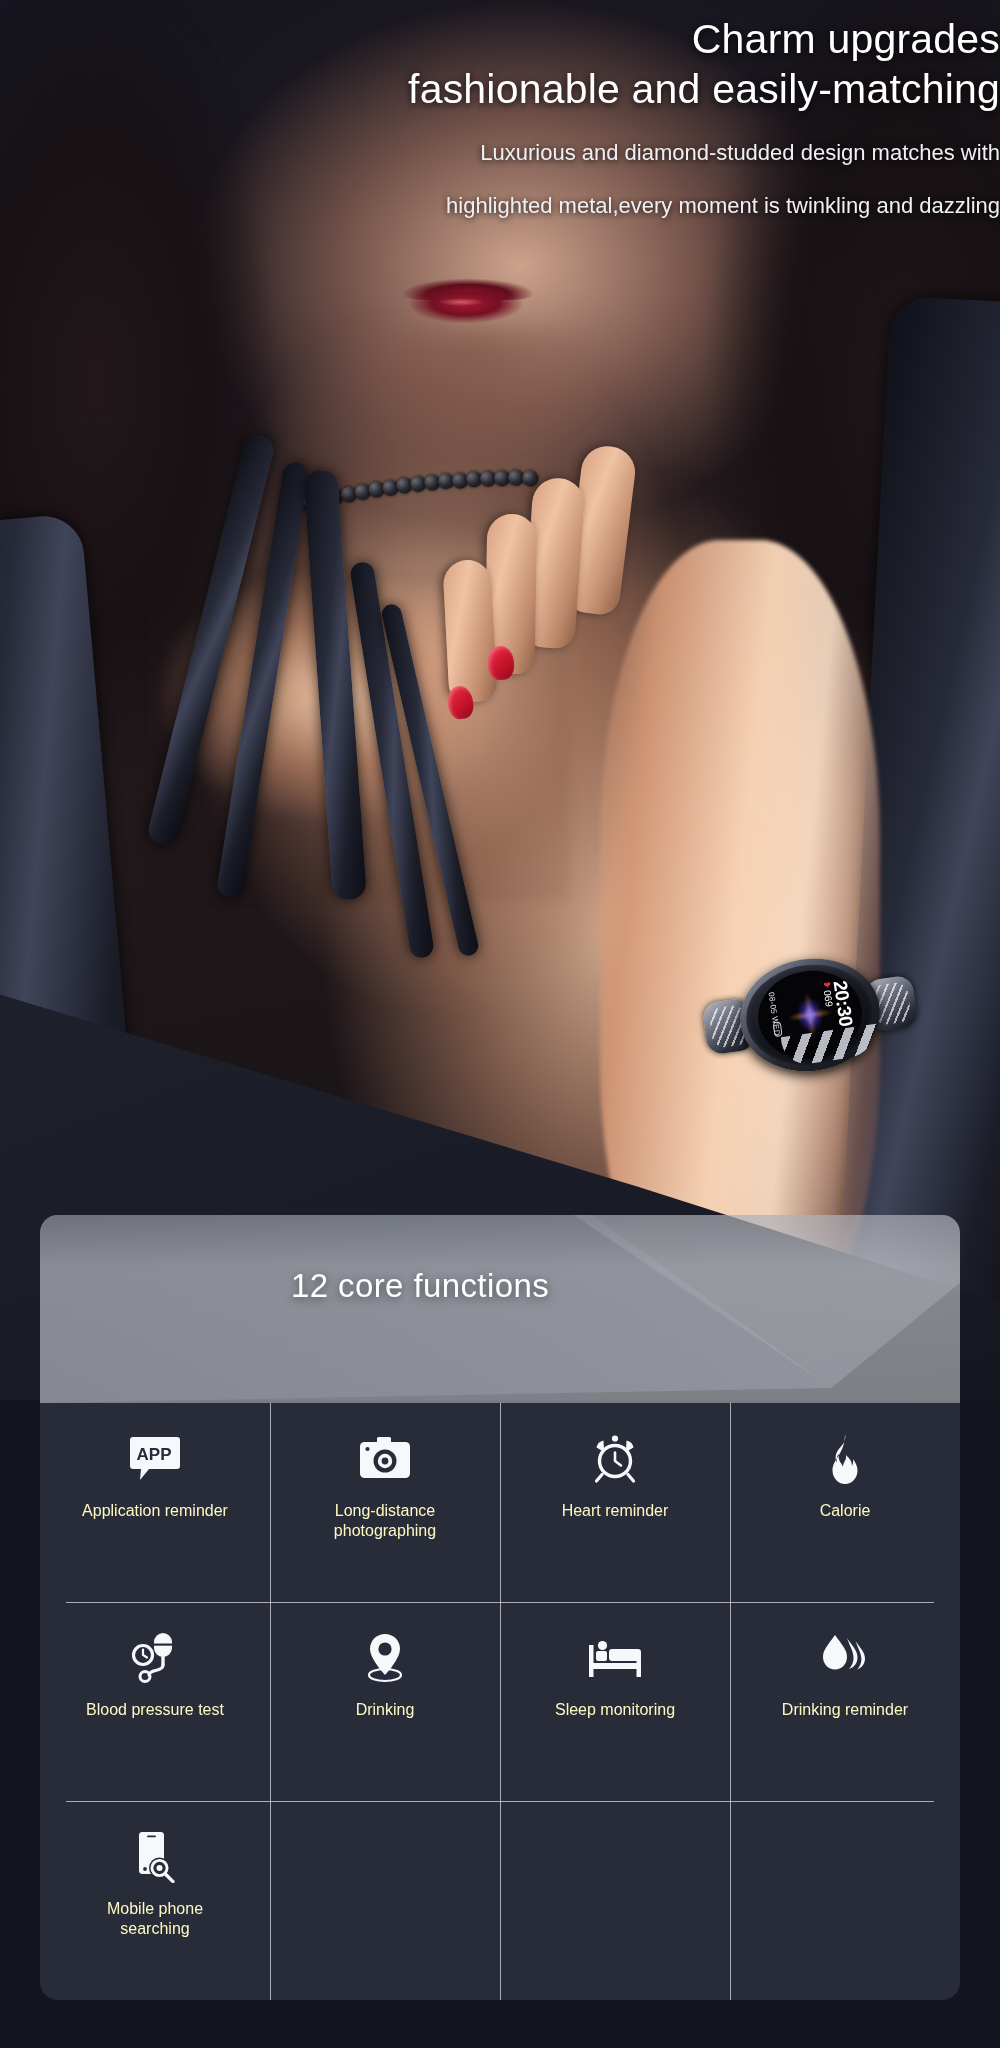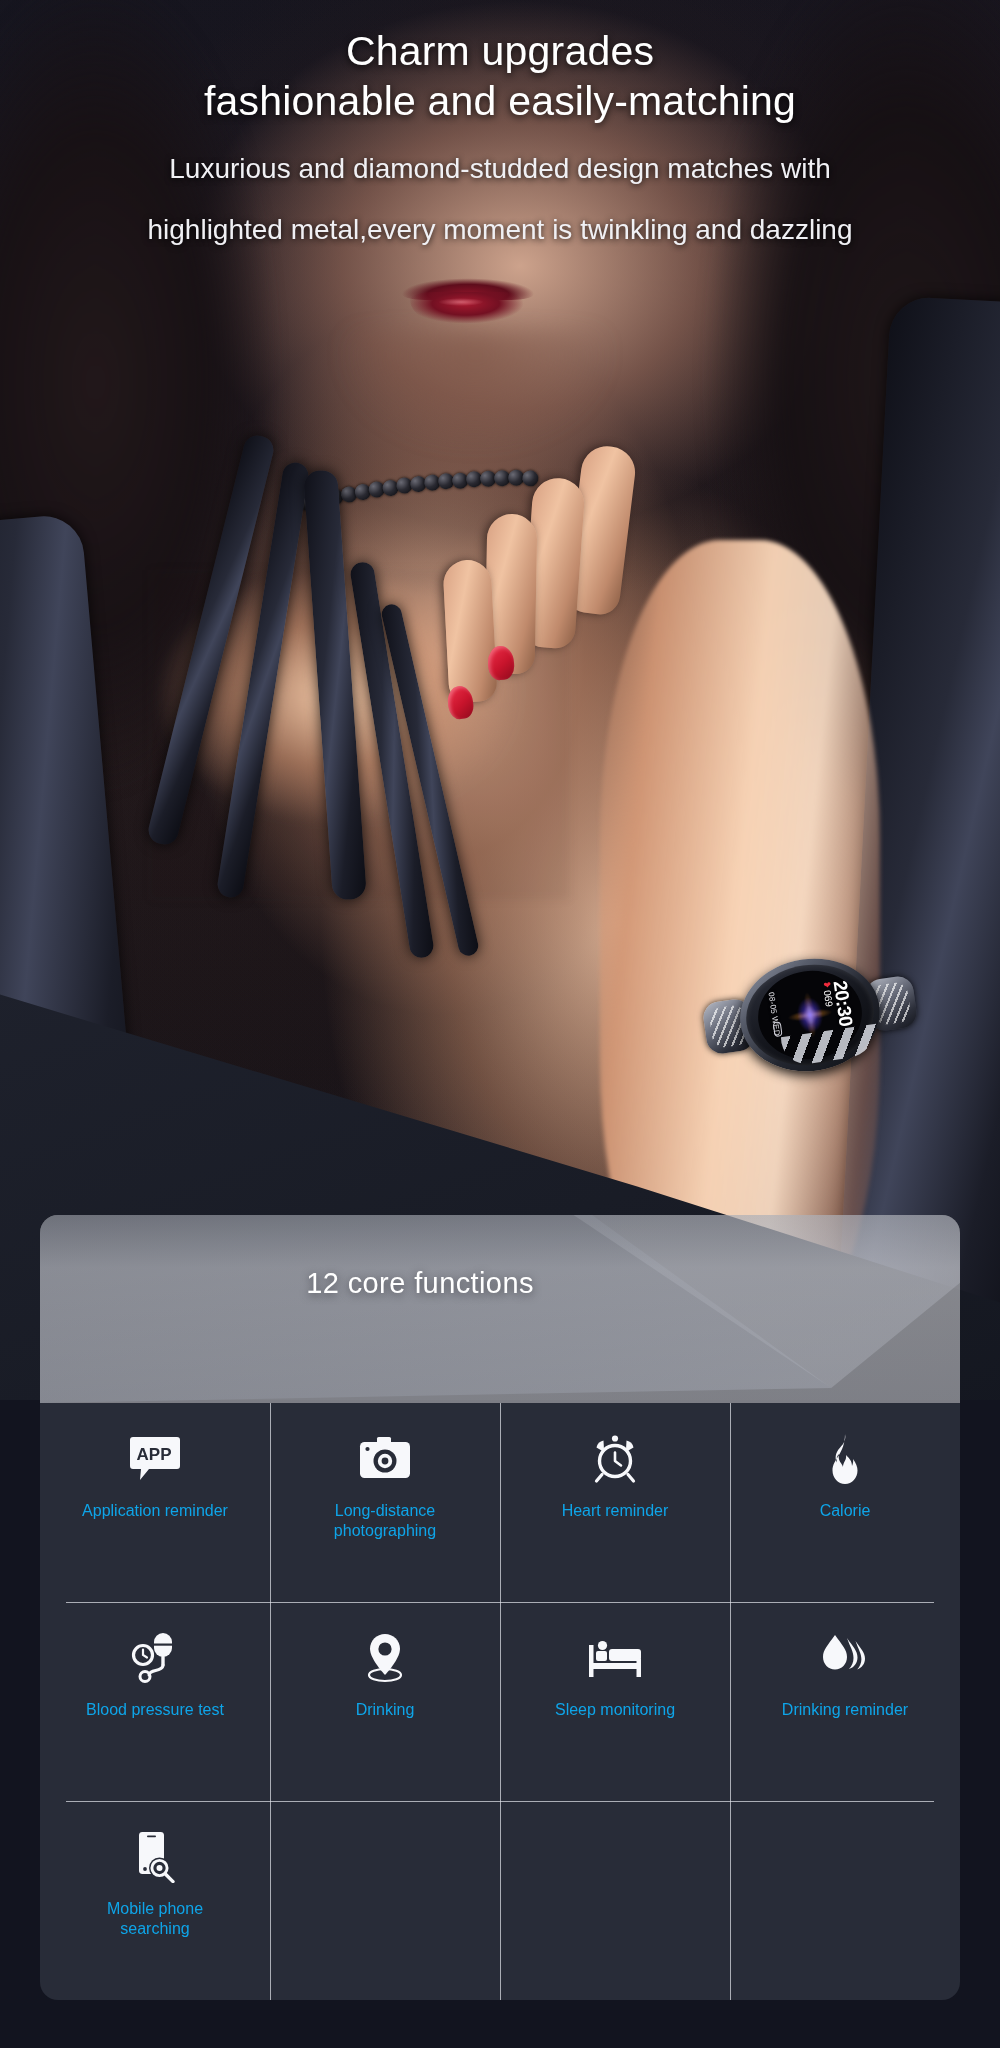--- a/index.html
+++ b/index.html
@@ -240,36 +240,36 @@
     width: 1060px; height: 430px;
     background: linear-gradient(160deg, #1e212c 0%, #191c26 55%, #141720 100%);
     clip-path: polygon(0% 2%, 62% 48%, 100% 78%, 100% 100%, 0% 100%);
     box-shadow: 0 0 20px rgba(0,0,0,0.5);
   }
 
   
   .header {
     position: absolute; left: 0; top: 0;
     width: 1000px;
-    text-align: center;
+    text-align: right;
     z-index: 40;
-    padding-top: 26px;
+    padding-top: 14px;
   }
   .title-line {
     color: #ffffff;
     font-size: 41px;
     line-height: 1.22;
     font-weight: 400;
     letter-spacing: 0.2px;
     text-shadow: 0 2px 7px rgba(0,0,0,0.85);
   }
   .subtitle-block { margin-top: 17px; }
   .subtitle-line {
     color: #f0f0f4;
-    font-size: 28px;
+    font-size: 22px;
     line-height: 1.33;
     font-weight: 400;
     text-shadow: 0 1px 6px rgba(0,0,0,0.9);
     margin-top: 24px;
   }
 
   
   .banner {
     position: absolute;
     left: 40px; top: 1215px;
@@ -292,21 +292,21 @@
   .banner-veil {
     position: absolute; inset: 0;
     background: linear-gradient(180deg, rgba(230,230,236,0.10) 0%, rgba(230,230,236,0.30) 28%, rgba(225,225,232,0.26) 100%);
   }
   .banner-title {
     position: absolute;
     left: 0; top: 52px;
     width: 760px;
     text-align: center;
     color: #ffffff;
-    font-size: 29px;
+    font-size: 33px;
     font-weight: 400;
     letter-spacing: 0.4px;
     text-shadow: 0 2px 8px rgba(20,20,28,0.55);
   }
 
   
   .grid-panel {
     position: absolute;
     left: 40px; top: 1403px;
     width: 920px; height: 597px;
@@ -356,21 +356,21 @@
 
   .icon-box {
     width: 56px; height: 56px;
     display: flex;
     align-items: center;
     justify-content: center;
     margin-bottom: 14px;
   }
   .icon-box svg { display: block; }
   .cell-label {
-    color: #0ea5e9;
+    color: #fef9c3;
     font-size: 16px;
     line-height: 1.22;
     text-align: center;
     max-width: 190px;
     font-weight: 400;
   }
 
   
   .bottom-strip {
     position: absolute;

